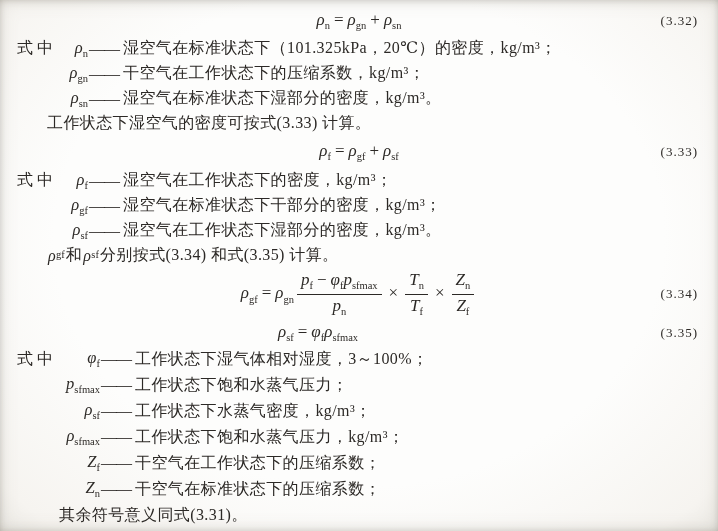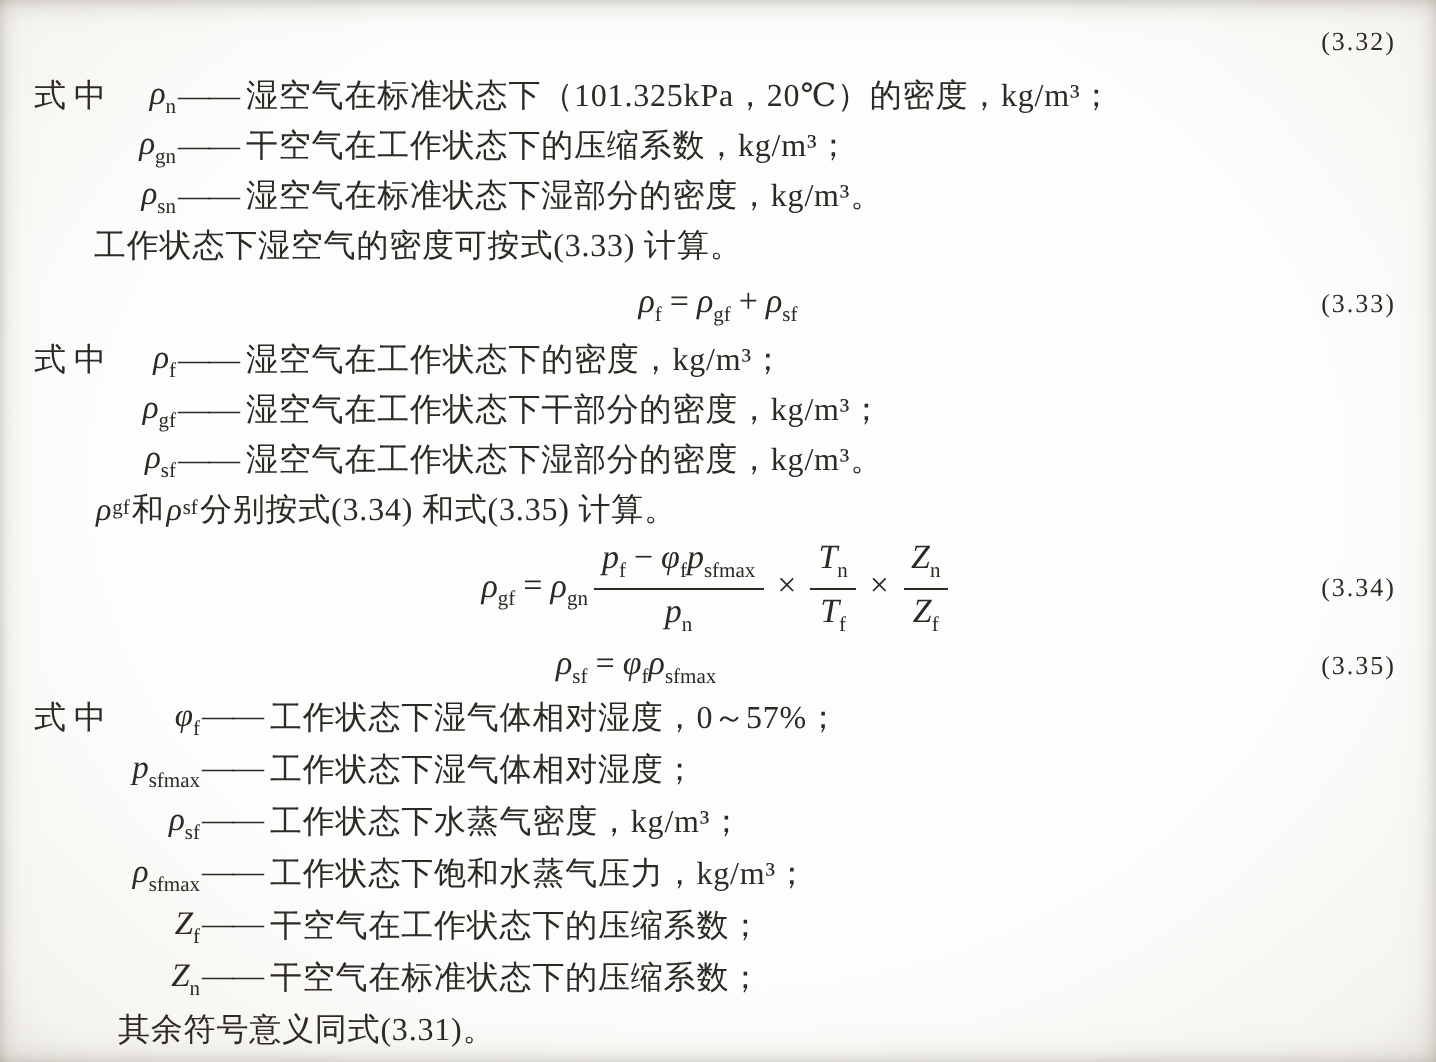--- a/index.html
+++ b/index.html
@@ -53,20 +53,21 @@
   .line-para-1{padding-left:46px;}
   .line-para-2{padding-left:48px;height:25px;}
   .line-para-3{padding-left:58px;height:26px;}
 </style>
 </head>
 <body>
 
 <div class="page" style="--ink: #2c2926;">
   <div id="doc-content">
       <div class="eq-row line-eq-3-32">
+        <div class="eq-body"><span class="v">ρ</span><sub class="s">n</sub><span class="op">=</span><span class="v">ρ</span><sub class="s">gn</sub><span class="op">+</span><span class="v">ρ</span><sub class="s">sn</sub></div>
         <span class="eq-number">(3.32)</span>
       </div>
       <div class="def-row g1">
         <span class="def-lead">式中</span>
         <span class="def-sym"><span class="v">ρ</span><sub class="s">n</sub></span>
         <span class="def-dash">——</span>
         <span class="def-desc">湿空气在标准状态下（101.325kPa，20℃）的密度，kg/m³；</span>
       </div>
       <div class="def-row g1">
         <span class="def-sym"><span class="v">ρ</span><sub class="s">gn</sub></span>
@@ -87,21 +88,21 @@
       </div>
       <div class="def-row g2">
         <span class="def-lead">式中</span>
         <span class="def-sym"><span class="v">ρ</span><sub class="s">f</sub></span>
         <span class="def-dash">——</span>
         <span class="def-desc">湿空气在工作状态下的密度，kg/m³；</span>
       </div>
       <div class="def-row g2">
         <span class="def-sym"><span class="v">ρ</span><sub class="s">gf</sub></span>
         <span class="def-dash">——</span>
-        <span class="def-desc">湿空气在工作状态下干部分的密度，kg/m³；</span>
+        <span class="def-desc">湿空气在标准状态下干部分的密度，kg/m³；</span>
       </div>
       <div class="def-row g2">
         <span class="def-sym"><span class="v">ρ</span><sub class="s">sf</sub></span>
         <span class="def-dash">——</span>
         <span class="def-desc">湿空气在工作状态下湿部分的密度，kg/m³。</span>
       </div>
       <div class="para line-para-2">
         <span class="v">ρ</span>
         <sub class="s">gf</sub>
         <span class="ft"> 和 </span>
@@ -114,26 +115,26 @@
         <span class="eq-number">(3.34)</span>
       </div>
       <div class="eq-row line-eq-3-35">
         <div class="eq-body"><span class="v">ρ</span><sub class="s">sf</sub><span class="op">=</span><span class="v">φ</span><sub class="s">f</sub><span class="v">ρ</span><sub class="s">sfmax</sub></div>
         <span class="eq-number">(3.35)</span>
       </div>
       <div class="def-row g3">
         <span class="def-lead">式中</span>
         <span class="def-sym"><span class="v">φ</span><sub class="s">f</sub></span>
         <span class="def-dash">——</span>
-        <span class="def-desc">工作状态下湿气体相对湿度，0～57%；</span>
+        <span class="def-desc">工作状态下湿气体相对湿度，3～100%；</span>
       </div>
       <div class="def-row g3">
         <span class="def-sym"><span class="v">p</span><sub class="s">sfmax</sub></span>
         <span class="def-dash">——</span>
-        <span class="def-desc">工作状态下湿气体相对湿度；</span>
+        <span class="def-desc">工作状态下饱和水蒸气压力；</span>
       </div>
       <div class="def-row g3">
         <span class="def-sym"><span class="v">ρ</span><sub class="s">sf</sub></span>
         <span class="def-dash">——</span>
         <span class="def-desc">工作状态下水蒸气密度，kg/m³；</span>
       </div>
       <div class="def-row g3">
         <span class="def-sym"><span class="v">ρ</span><sub class="s">sfmax</sub></span>
         <span class="def-dash">——</span>
         <span class="def-desc">工作状态下饱和水蒸气压力，kg/m³；</span>

